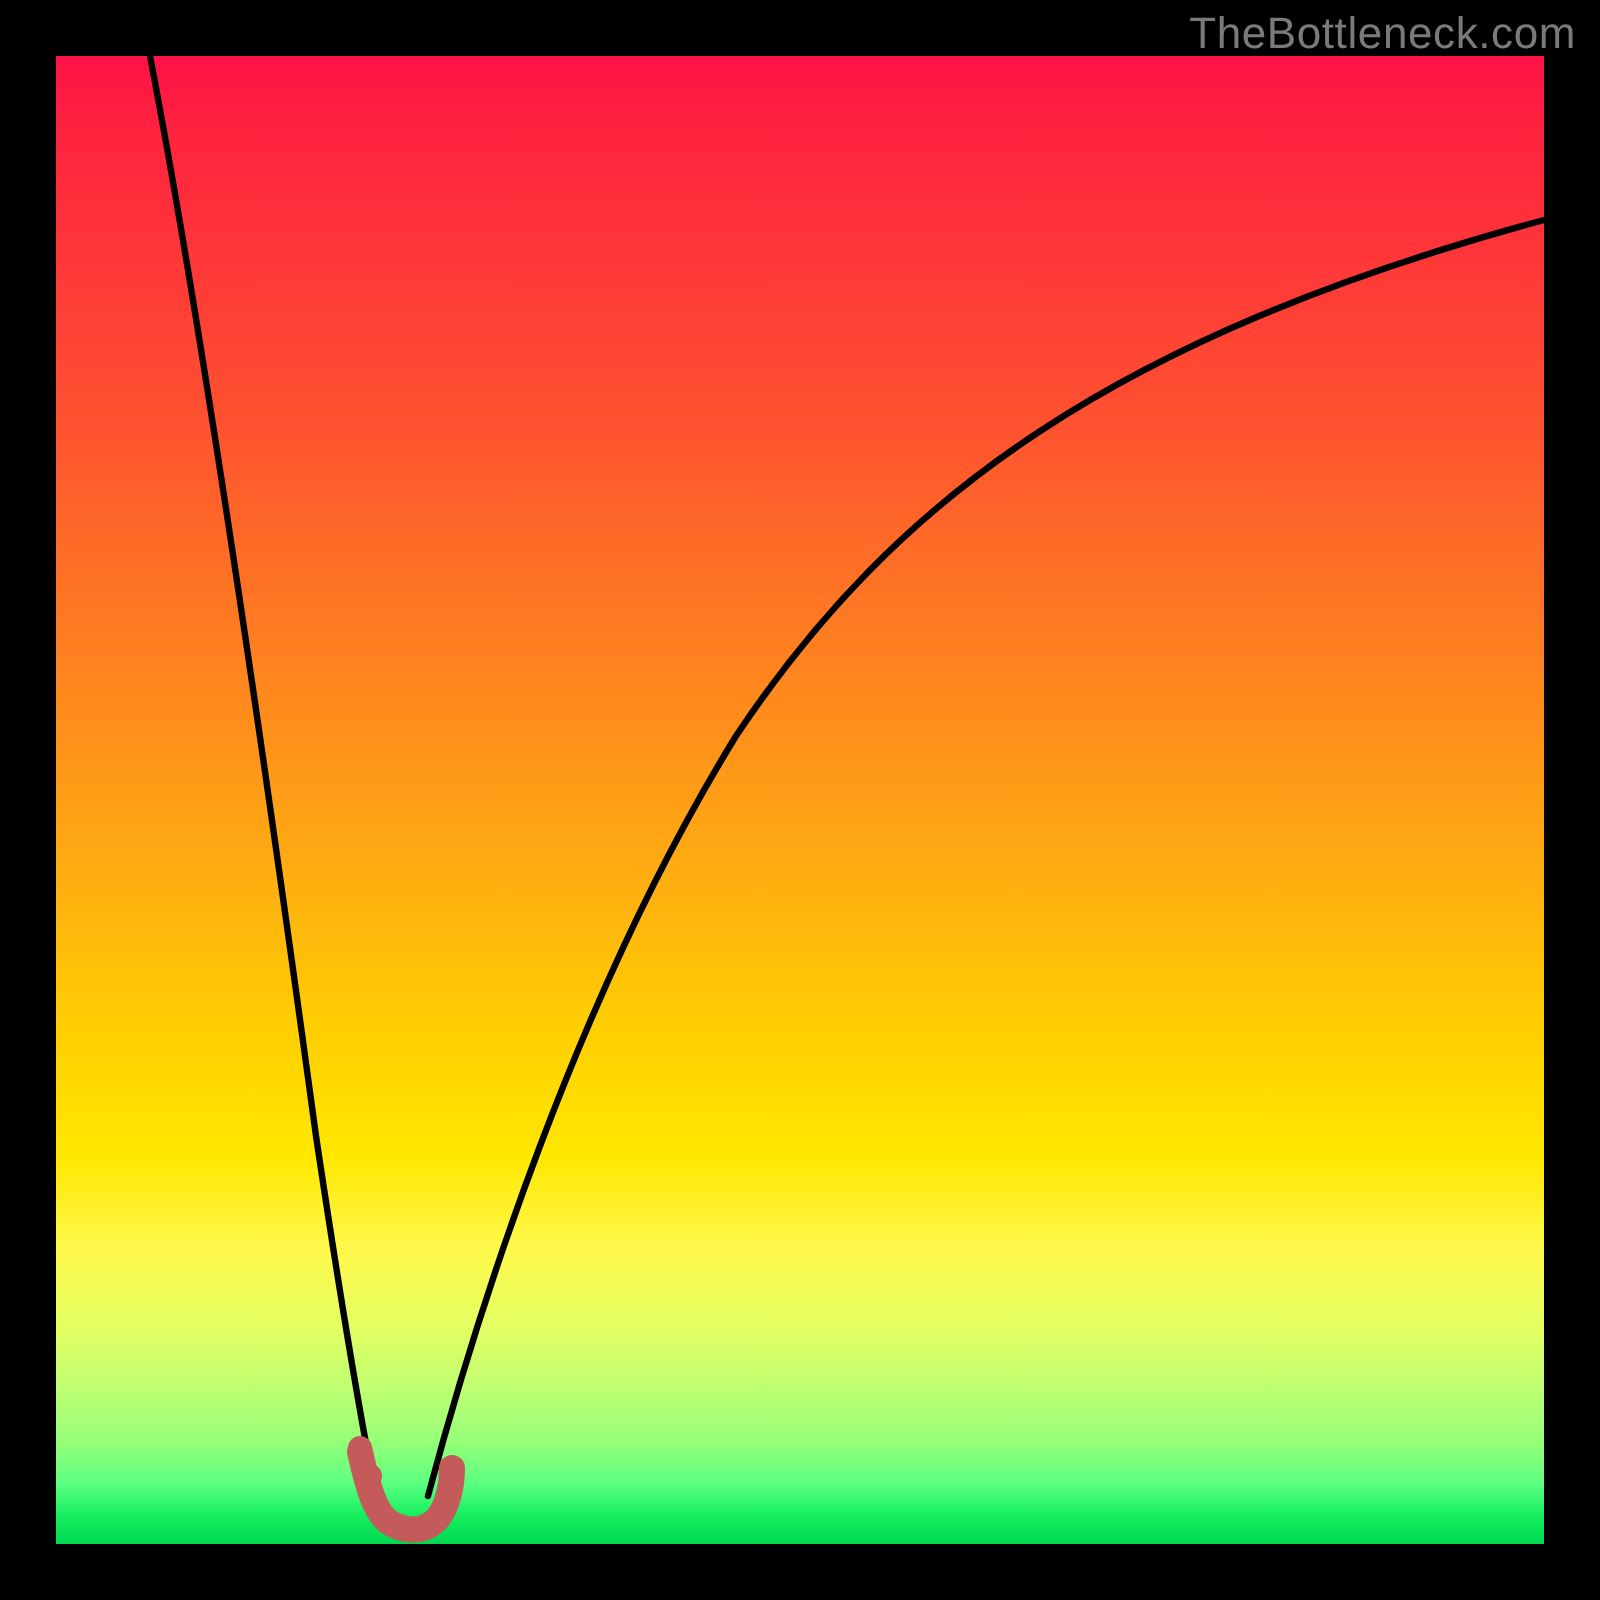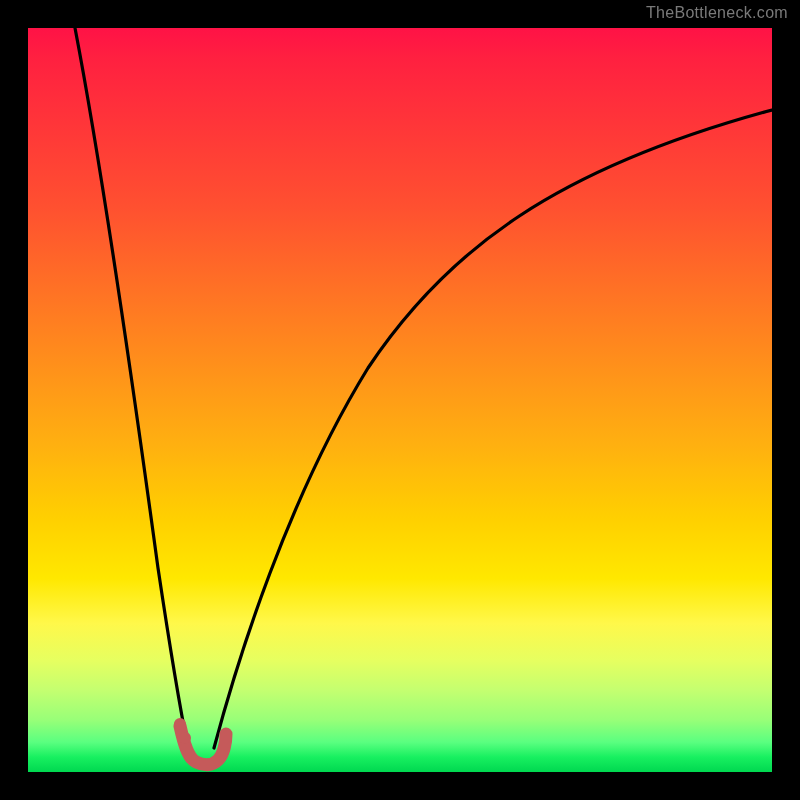--- a/index.html
+++ b/index.html
@@ -50,21 +50,21 @@
     position: absolute;
     inset: 0;
     width: 744px;
     height: 744px;
   }
   .watermark {
     position: absolute;
     top: 4px;
     right: 12px;
     color: #7a7a7a;
-    font-size: 16px;
+    font-size: 22px;
     letter-spacing: 0.3px;
     font-weight: 400;
   }
 </style>
 </head>
 <body>
 
 <div class="frame">
   <div class="plot-area">
     <div class="gradient"></div>

